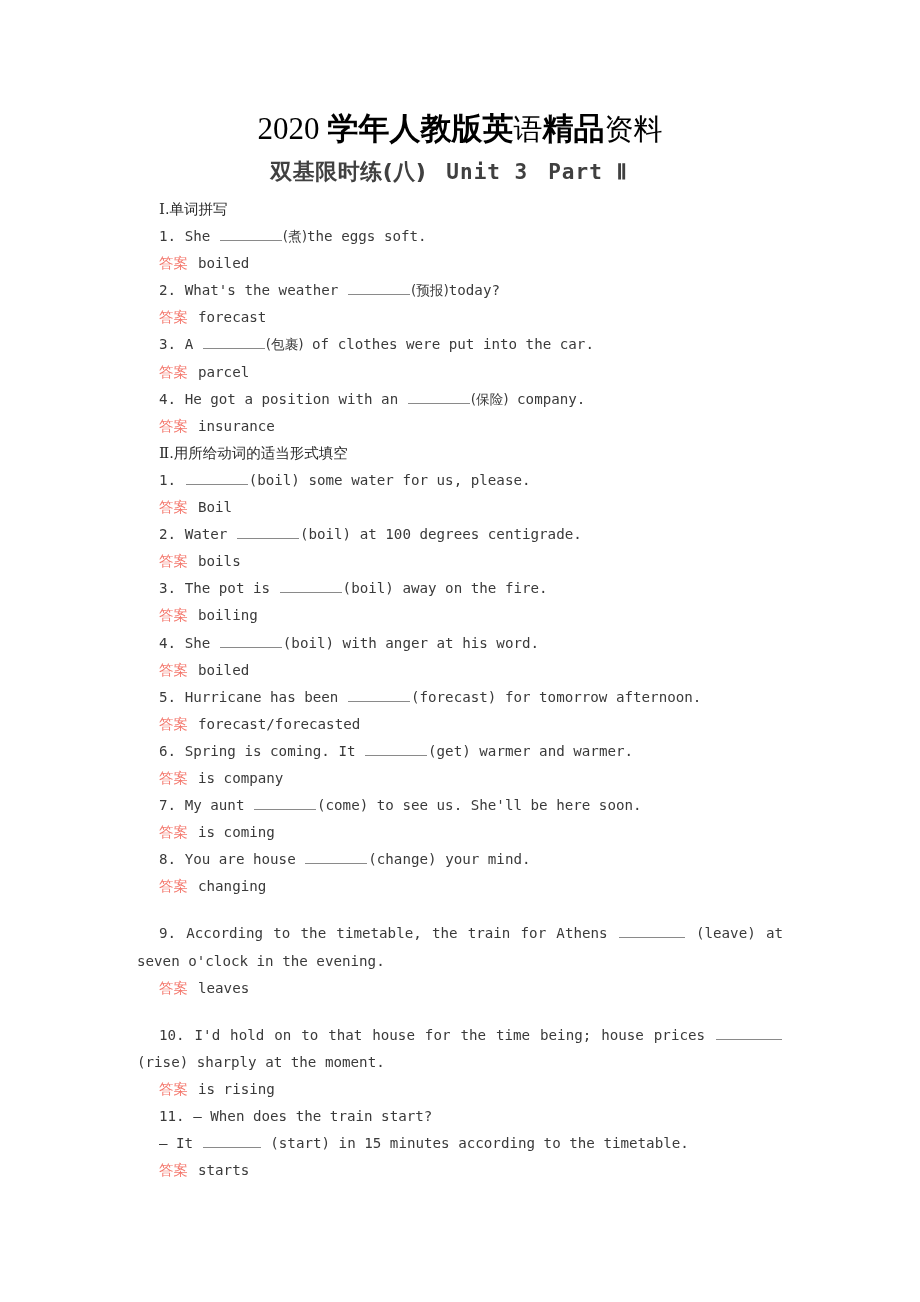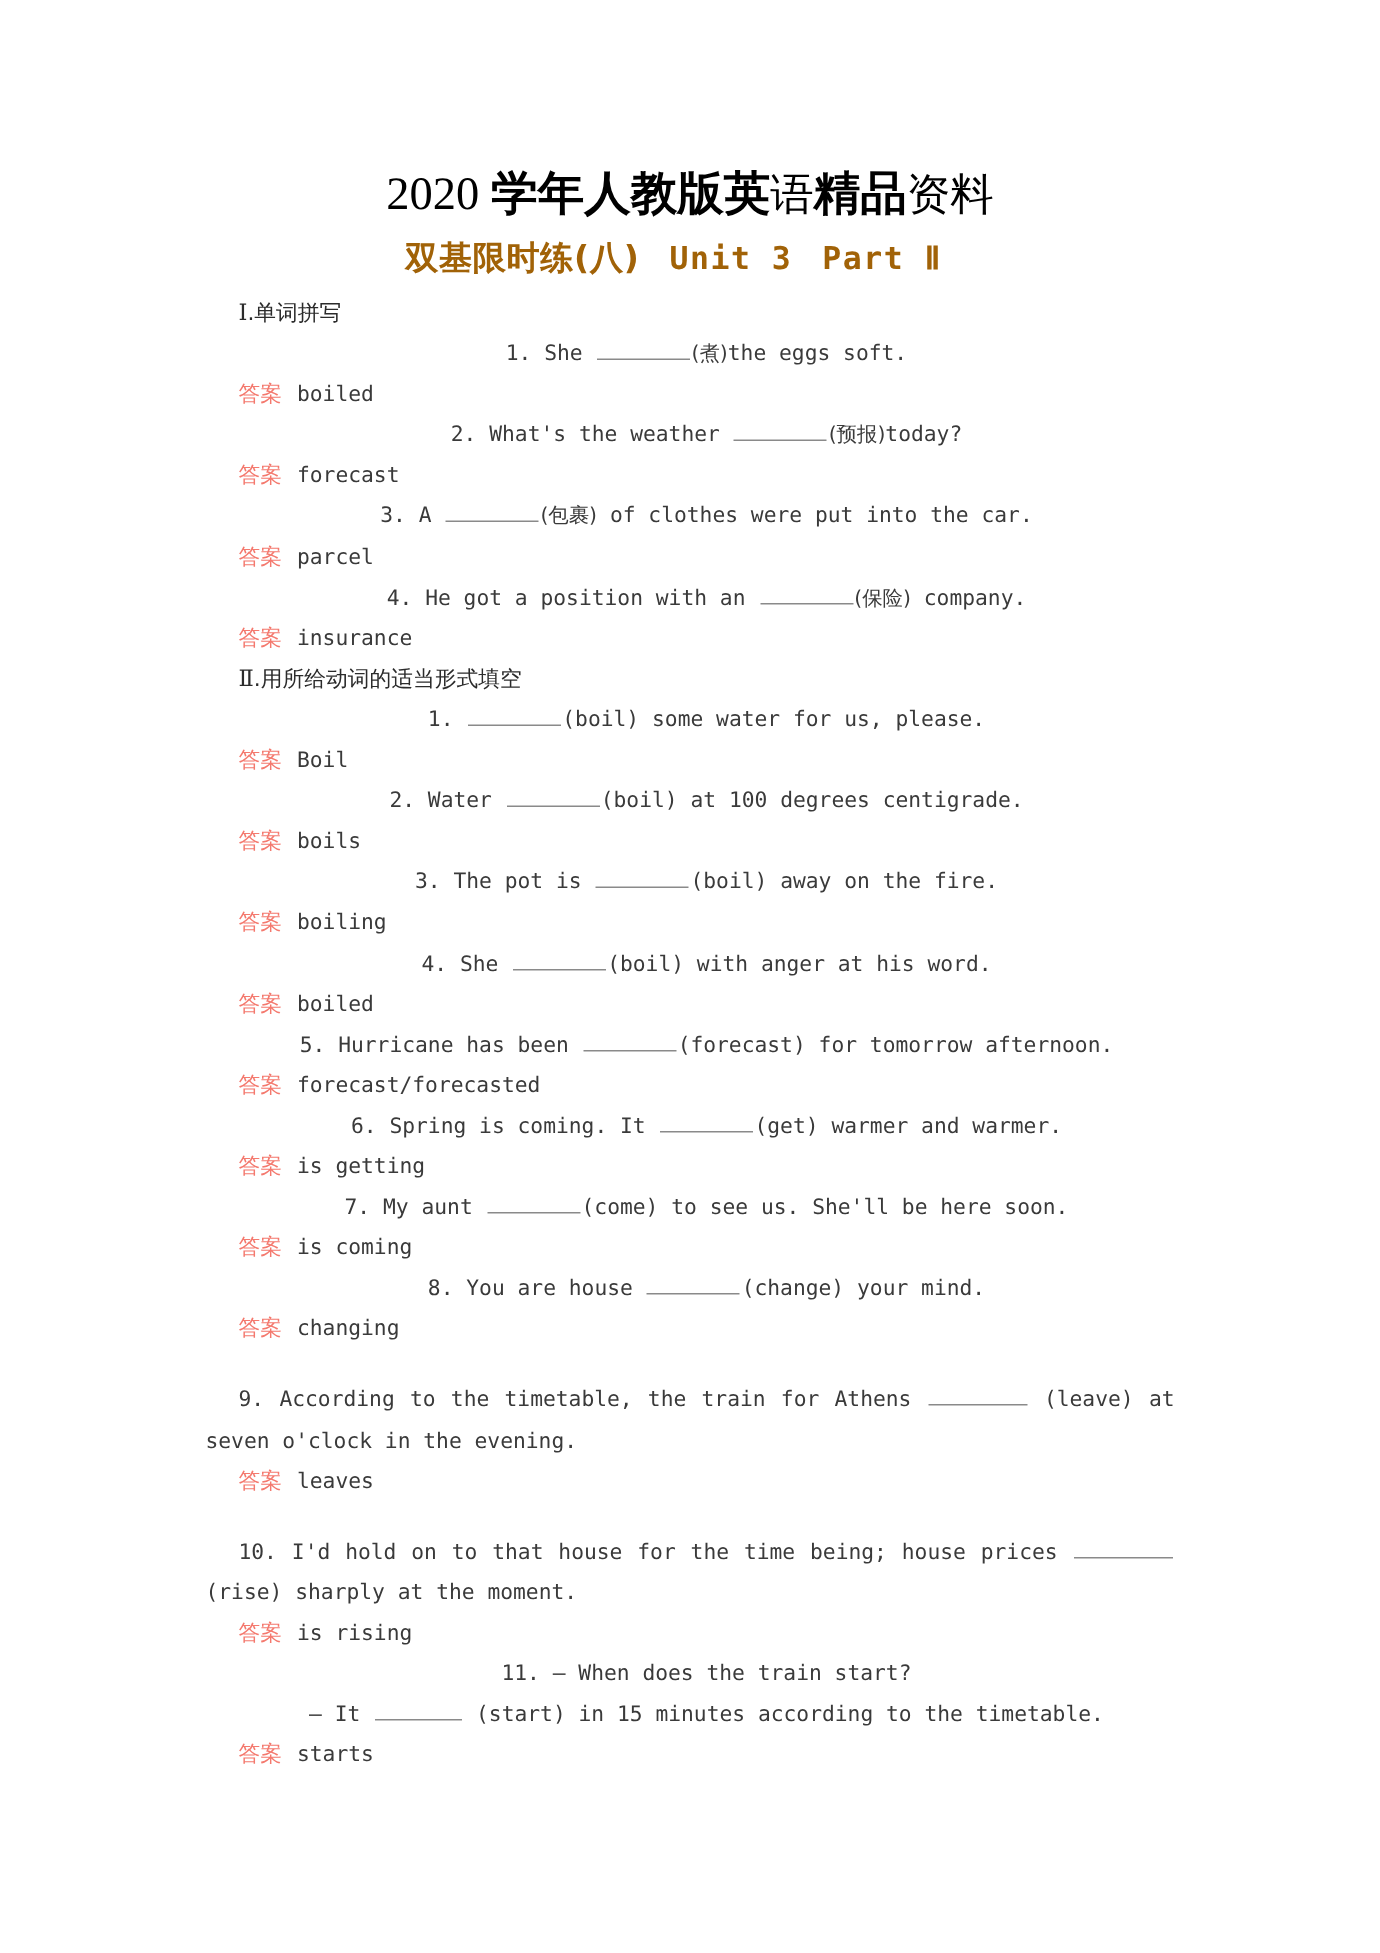--- a/index.html
+++ b/index.html
@@ -55,21 +55,21 @@
   }
 
   
   .ex-title {
     position: absolute;
     top: 158px;
     left: 0;
     width: 898px;
     text-align: center;
     white-space: nowrap;
-    color: #a16207;
+    color: #404040;
     font-size: 23px;
     line-height: 1.2;
   }
   .ex-title .t-cn {
     font-family: "DejaVu Sans", "Liberation Sans", sans-serif;
     font-weight: bold;
     font-size: 22px;
     letter-spacing: 0.5px;
   }
   .ex-title .t-en {
@@ -89,21 +89,21 @@
     top: 196px;
     left: 137px;
     width: 646px;
   }
   .line {
     font-family: "DejaVu Sans Mono", "Liberation Mono", monospace;
     font-size: 14.2px;
     line-height: 27.1px;
     color: #3a3a3a;
     text-indent: 22px;
-    text-align: center;
+    text-align: left;
     white-space: normal;
     letter-spacing: 0px;
   }
   .line.justify {
     text-align: justify;
     text-align-last: left;
     margin-top: 20px;
   }
   .sec-head {
     font-family: "DejaVu Sans", "Liberation Sans", sans-serif;
@@ -188,21 +188,21 @@
     <div class="line"><span>3.</span> <span>The pot is</span> <span class="blank b-md"></span><span>(boil)</span> <span>away on the fire.</span></div>
     <div class="ans"><span class="lbl">答案</span><span class="val">boiling</span></div>
 
     <div class="line"><span>4.</span> <span>She</span> <span class="blank b-md"></span><span>(boil)</span> <span>with anger at his word.</span></div>
     <div class="ans"><span class="lbl">答案</span><span class="val">boiled</span></div>
 
     <div class="line"><span>5.</span> <span>Hurricane has been</span> <span class="blank b-md"></span><span>(forecast)</span> <span>for tomorrow afternoon.</span></div>
     <div class="ans"><span class="lbl">答案</span><span class="val">forecast/forecasted</span></div>
 
     <div class="line"><span>6.</span> <span>Spring is coming. It</span> <span class="blank b-md"></span><span>(get)</span> <span>warmer and warmer.</span></div>
-    <div class="ans"><span class="lbl">答案</span><span class="val">is getting</span></div>
+    <div class="ans"><span class="lbl">答案</span><span class="val">is company</span></div>
 
     <div class="line"><span>7.</span> <span>My aunt</span> <span class="blank b-md"></span><span>(come)</span> <span>to see us. She'll be here soon.</span></div>
     <div class="ans"><span class="lbl">答案</span><span class="val">is coming</span></div>
 
     <div class="line"><span>8.</span> <span>You are house</span> <span class="blank b-md"></span><span>(change)</span> <span>your mind.</span></div>
     <div class="ans"><span class="lbl">答案</span><span class="val">changing</span></div>
 
     <div class="line justify"><span>9.</span> <span>According to the timetable, the train for Athens</span> <span class="blank b-lg"></span> <span>(leave)</span> <span>at seven o'clock in the evening.</span></div>
     <div class="ans"><span class="lbl">答案</span><span class="val">leaves</span></div>
 

